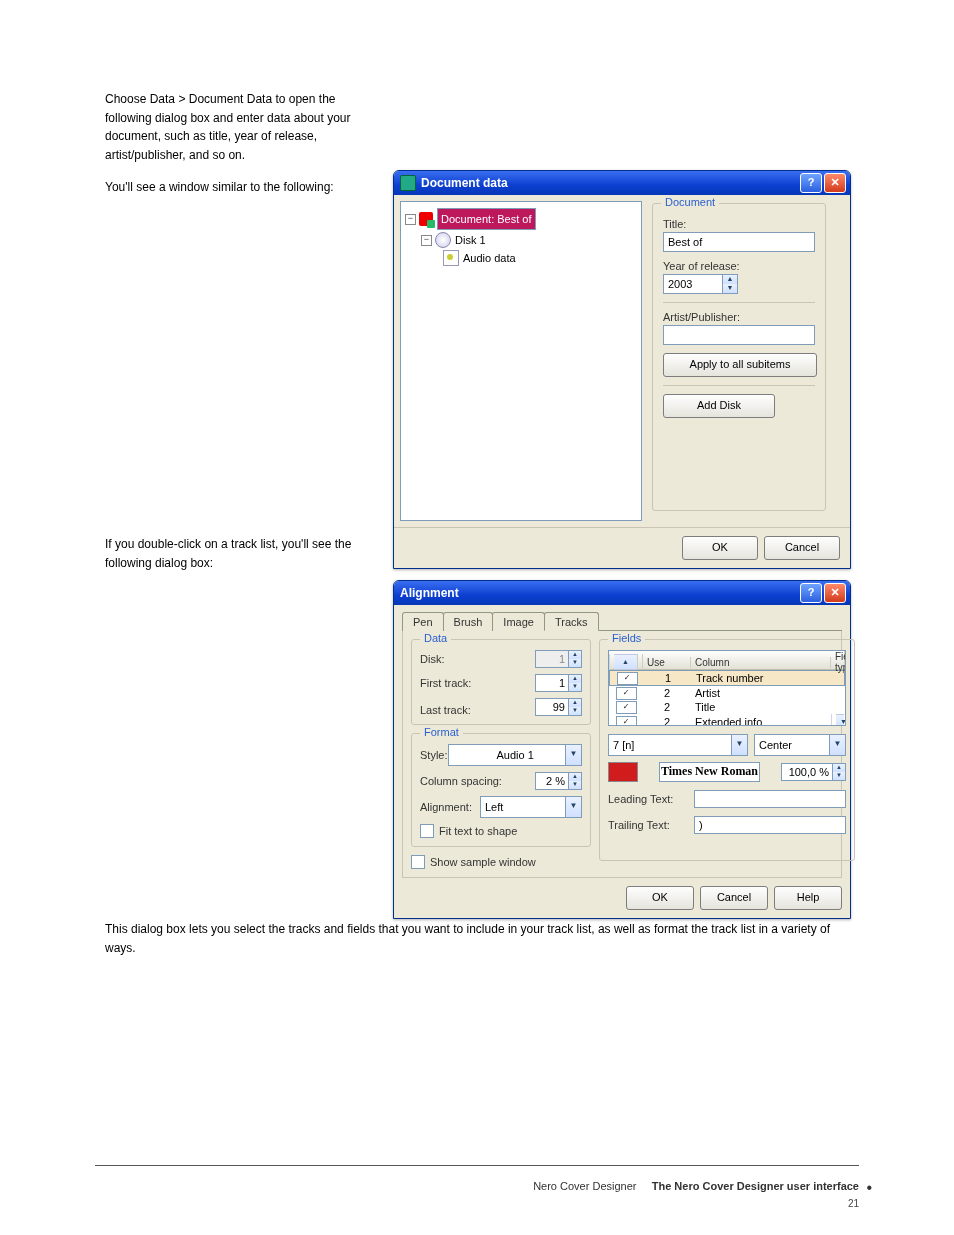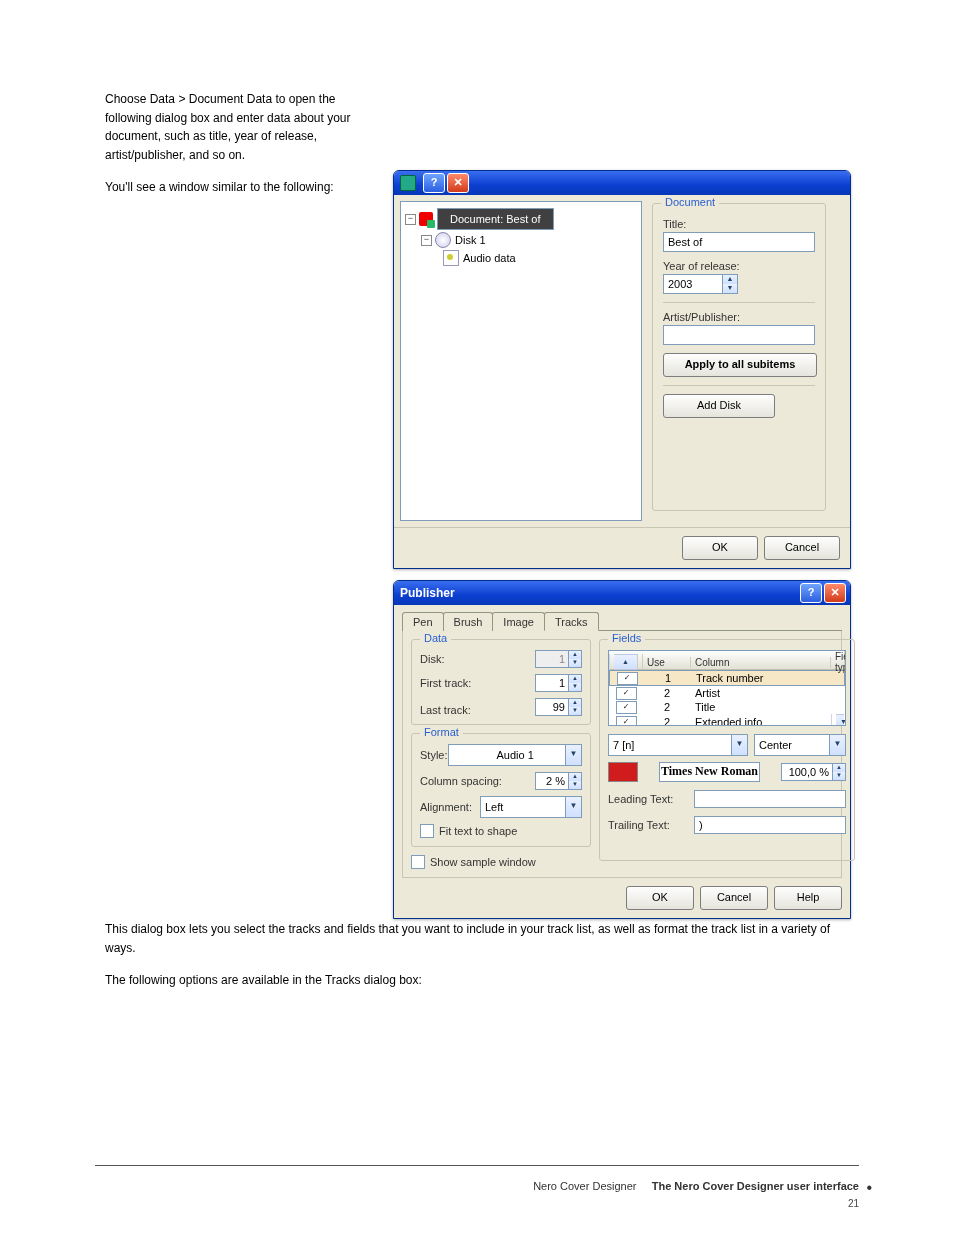--- a/index.html
+++ b/index.html
@@ -31,21 +31,21 @@
   .docbody{display:flex;height:332px;}
   .tree{width:232px;background:#fff;margin:6px;border:1px solid #7f9db9;padding:6px 4px;font-size:11px;}
   .tree .row{display:flex;align-items:center;margin-bottom:2px;}
   .sq{width:9px;height:9px;border:1px solid #888;text-align:center;font-size:9px;line-height:7px;color:#444;margin-right:3px;}
   .ticn{width:14px;height:14px;margin-right:4px;display:inline-block;}
   .ticn.doc{background:#e00;border-radius:2px;position:relative;}
   .ticn.doc::after{content:"";position:absolute;right:-2px;bottom:-2px;width:8px;height:8px;background:#2b6;border-radius:1px;}
   .ticn.disk{border:1px solid #88a;border-radius:50%;background:radial-gradient(#fff,#cce);}
   .ticn.audio{border:1px solid #99b;background:#fff;position:relative;}
   .ticn.audio::after{content:"";position:absolute;left:3px;top:3px;width:6px;height:6px;background:#cc3;border-radius:50%;}
-  .tree .sel{background:#404040;color:#fff;padding:0 12px;}
+  .tree .sel{background:#be185d;color:#fff;padding:0 3px;}
   .tree .lvl1{padding-left:0;}
   .tree .lvl2{padding-left:16px;}
   .tree .lvl3{padding-left:38px;}
 
   .rhs{flex:1;padding:8px 10px 8px 4px;display:flex;}
   .grp{border:1px solid #c9c5b5;border-radius:3px;padding:10px 10px;margin-bottom:8px;position:relative;}
   .grp .legend{position:absolute;top:-8px;left:8px;background:#ece9d8;padding:0 4px;color:#2a5fd0;font-size:11px;}
   .lbl{font-size:11px;color:#333;margin:4px 0 2px;}
   .input{width:100%;height:20px;border:1px solid #7f9db9;background:#fff;padding:1px 4px;font-size:11px;box-sizing:border-box;}
   .spin{display:flex;}
@@ -113,20 +113,21 @@
 
   <div class="intro">
     <p>Choose Data &gt; Document Data to open the following dialog box and enter data about your document, such as title, year of release, artist/publisher, and so on.</p>
     <p>You'll see a window similar to the following:</p>
   </div>
 
   <div class="fig doc">
     <div class="window">
       <div class="titlebar">
         <span class="ticon"></span>
+        <span class="ttxt">Document data</span>
         <span class="tbtn">?</span>
         <span class="tbtn close">✕</span>
       </div>
       <div class="docbody">
         <div class="tree">
           <div class="row lvl1">
             <span class="sq">−</span>
             <span class="ticn doc"></span>
             <span class="sel">Document: Best of</span>
           </div>
@@ -150,39 +151,42 @@
               <input value="2003" style="">
               <div class="arrows">
                   <div>▲</div>
                   <div>▼</div>
                 </div>
             </div>
             <div class="sep"></div>
             <div class="lbl">Artist/Publisher:</div>
             <input class="input" value="" style="">
             <div style="height:8px;"></div>
-            <div class="wbtn" style="width:100%;font-weight:bold;">Apply to all subitems</div>
+            <div class="wbtn" style="width:100%;">Apply to all subitems</div>
             <div class="sep"></div>
             <div class="wbtn" style="width:110px;">Add Disk</div>
           </div>
           <div style="flex:1;"></div>
         </div>
       </div>
       <div class="btnrow">
         <div class="wbtn">OK</div>
         <div class="wbtn">Cancel</div>
       </div>
     </div>
   </div>
 
+  <div class="midtxt">
+    <p>If you double-click on a track list, you'll see the following dialog box:</p>
+  </div>
 
   <div class="fig props">
     <div class="window props">
       <div class="titlebar">
-        <span class="ttxt">Publisher</span>
+        <span class="ttxt">Alignment</span>
         <span class="tbtn">?</span>
         <span class="tbtn close">✕</span>
       </div>
       <div class="propsbody">
         <div class="tabs">
           <div class="tab">Pen</div>
           <div class="tab">Brush</div>
           <div class="tab">Image</div>
           <div class="tab active">Tracks</div>
         </div>
@@ -348,21 +352,20 @@
           <div class="wbtn">OK</div>
           <div class="wbtn">Cancel</div>
           <div class="wbtn">Help</div>
         </div>
       </div>
     </div>
   </div>
 
   <div class="lowtxt">
     <p>This dialog box lets you select the tracks and fields that you want to include in your track list, as well as format the track list in a variety of ways.</p>
-    <p>The following options are available in the Tracks dialog box:</p>
   </div>
 
   <div class="hr"></div>
   <div class="footer">
     <span>Nero Cover Designer</span>
     &nbsp;&nbsp;&nbsp;
     <b>The Nero Cover Designer user interface</b>
   </div>
   <div class="bullet">•</div>
   <div class="pgnum">21</div>

